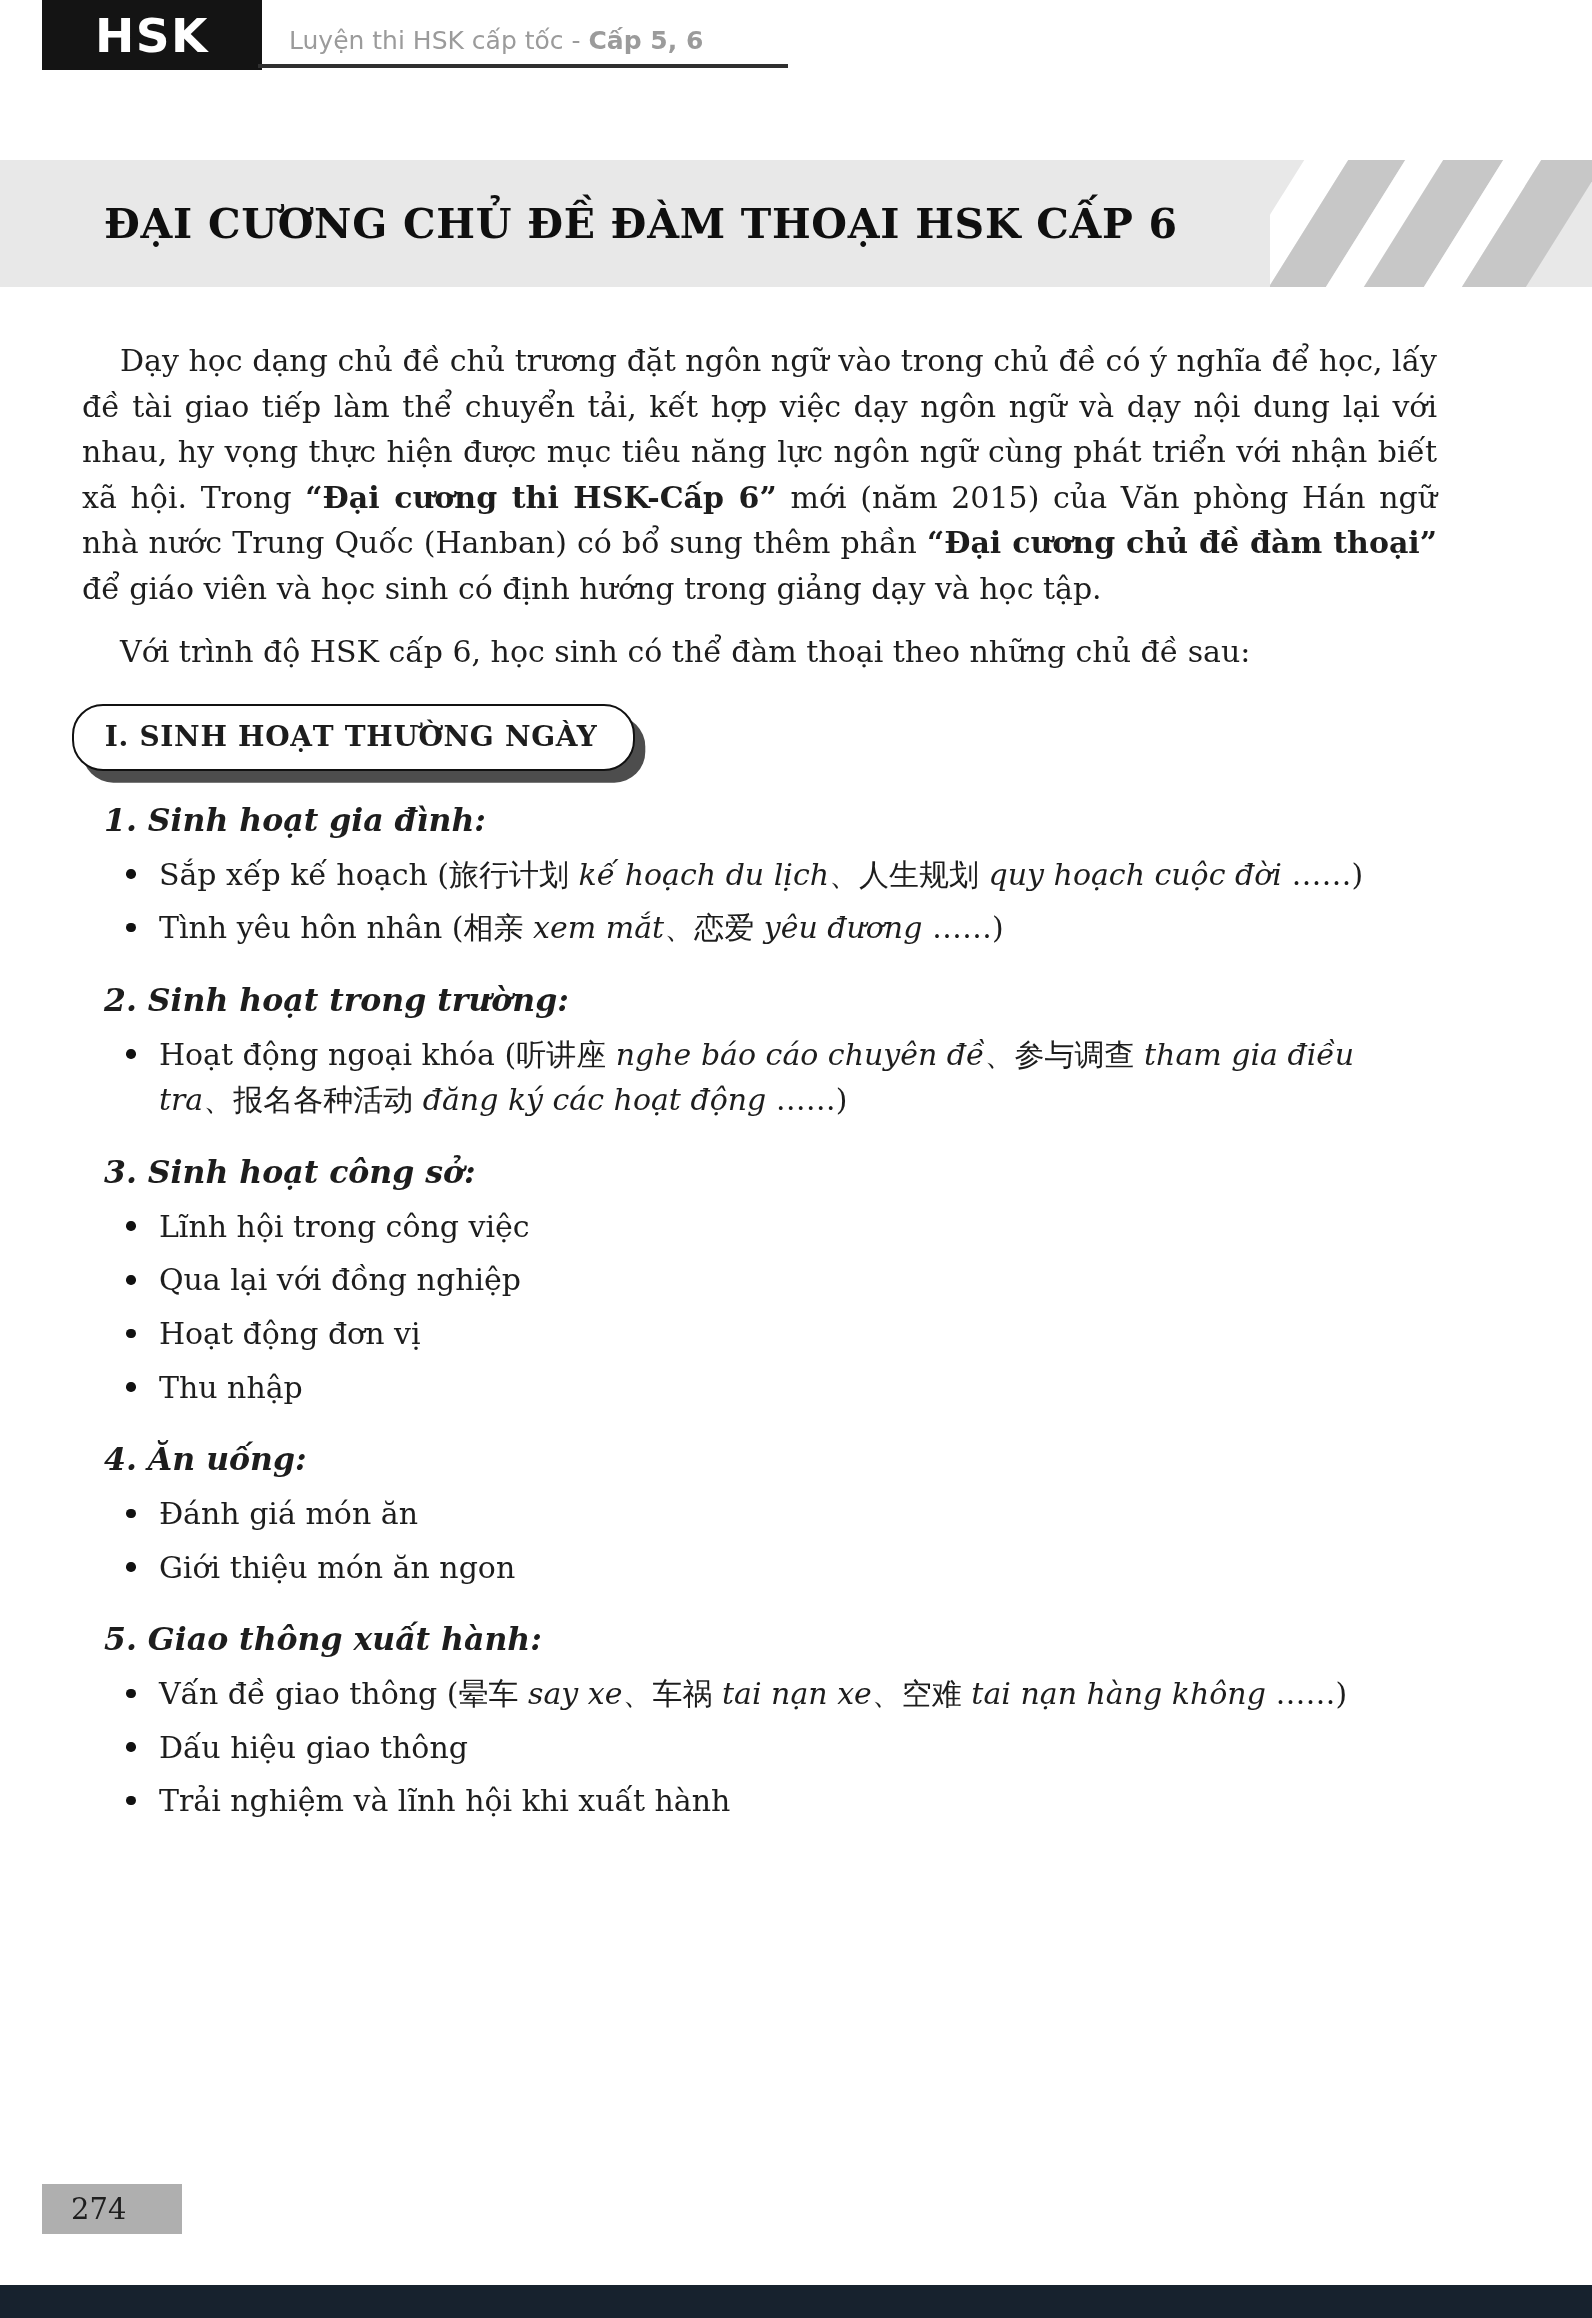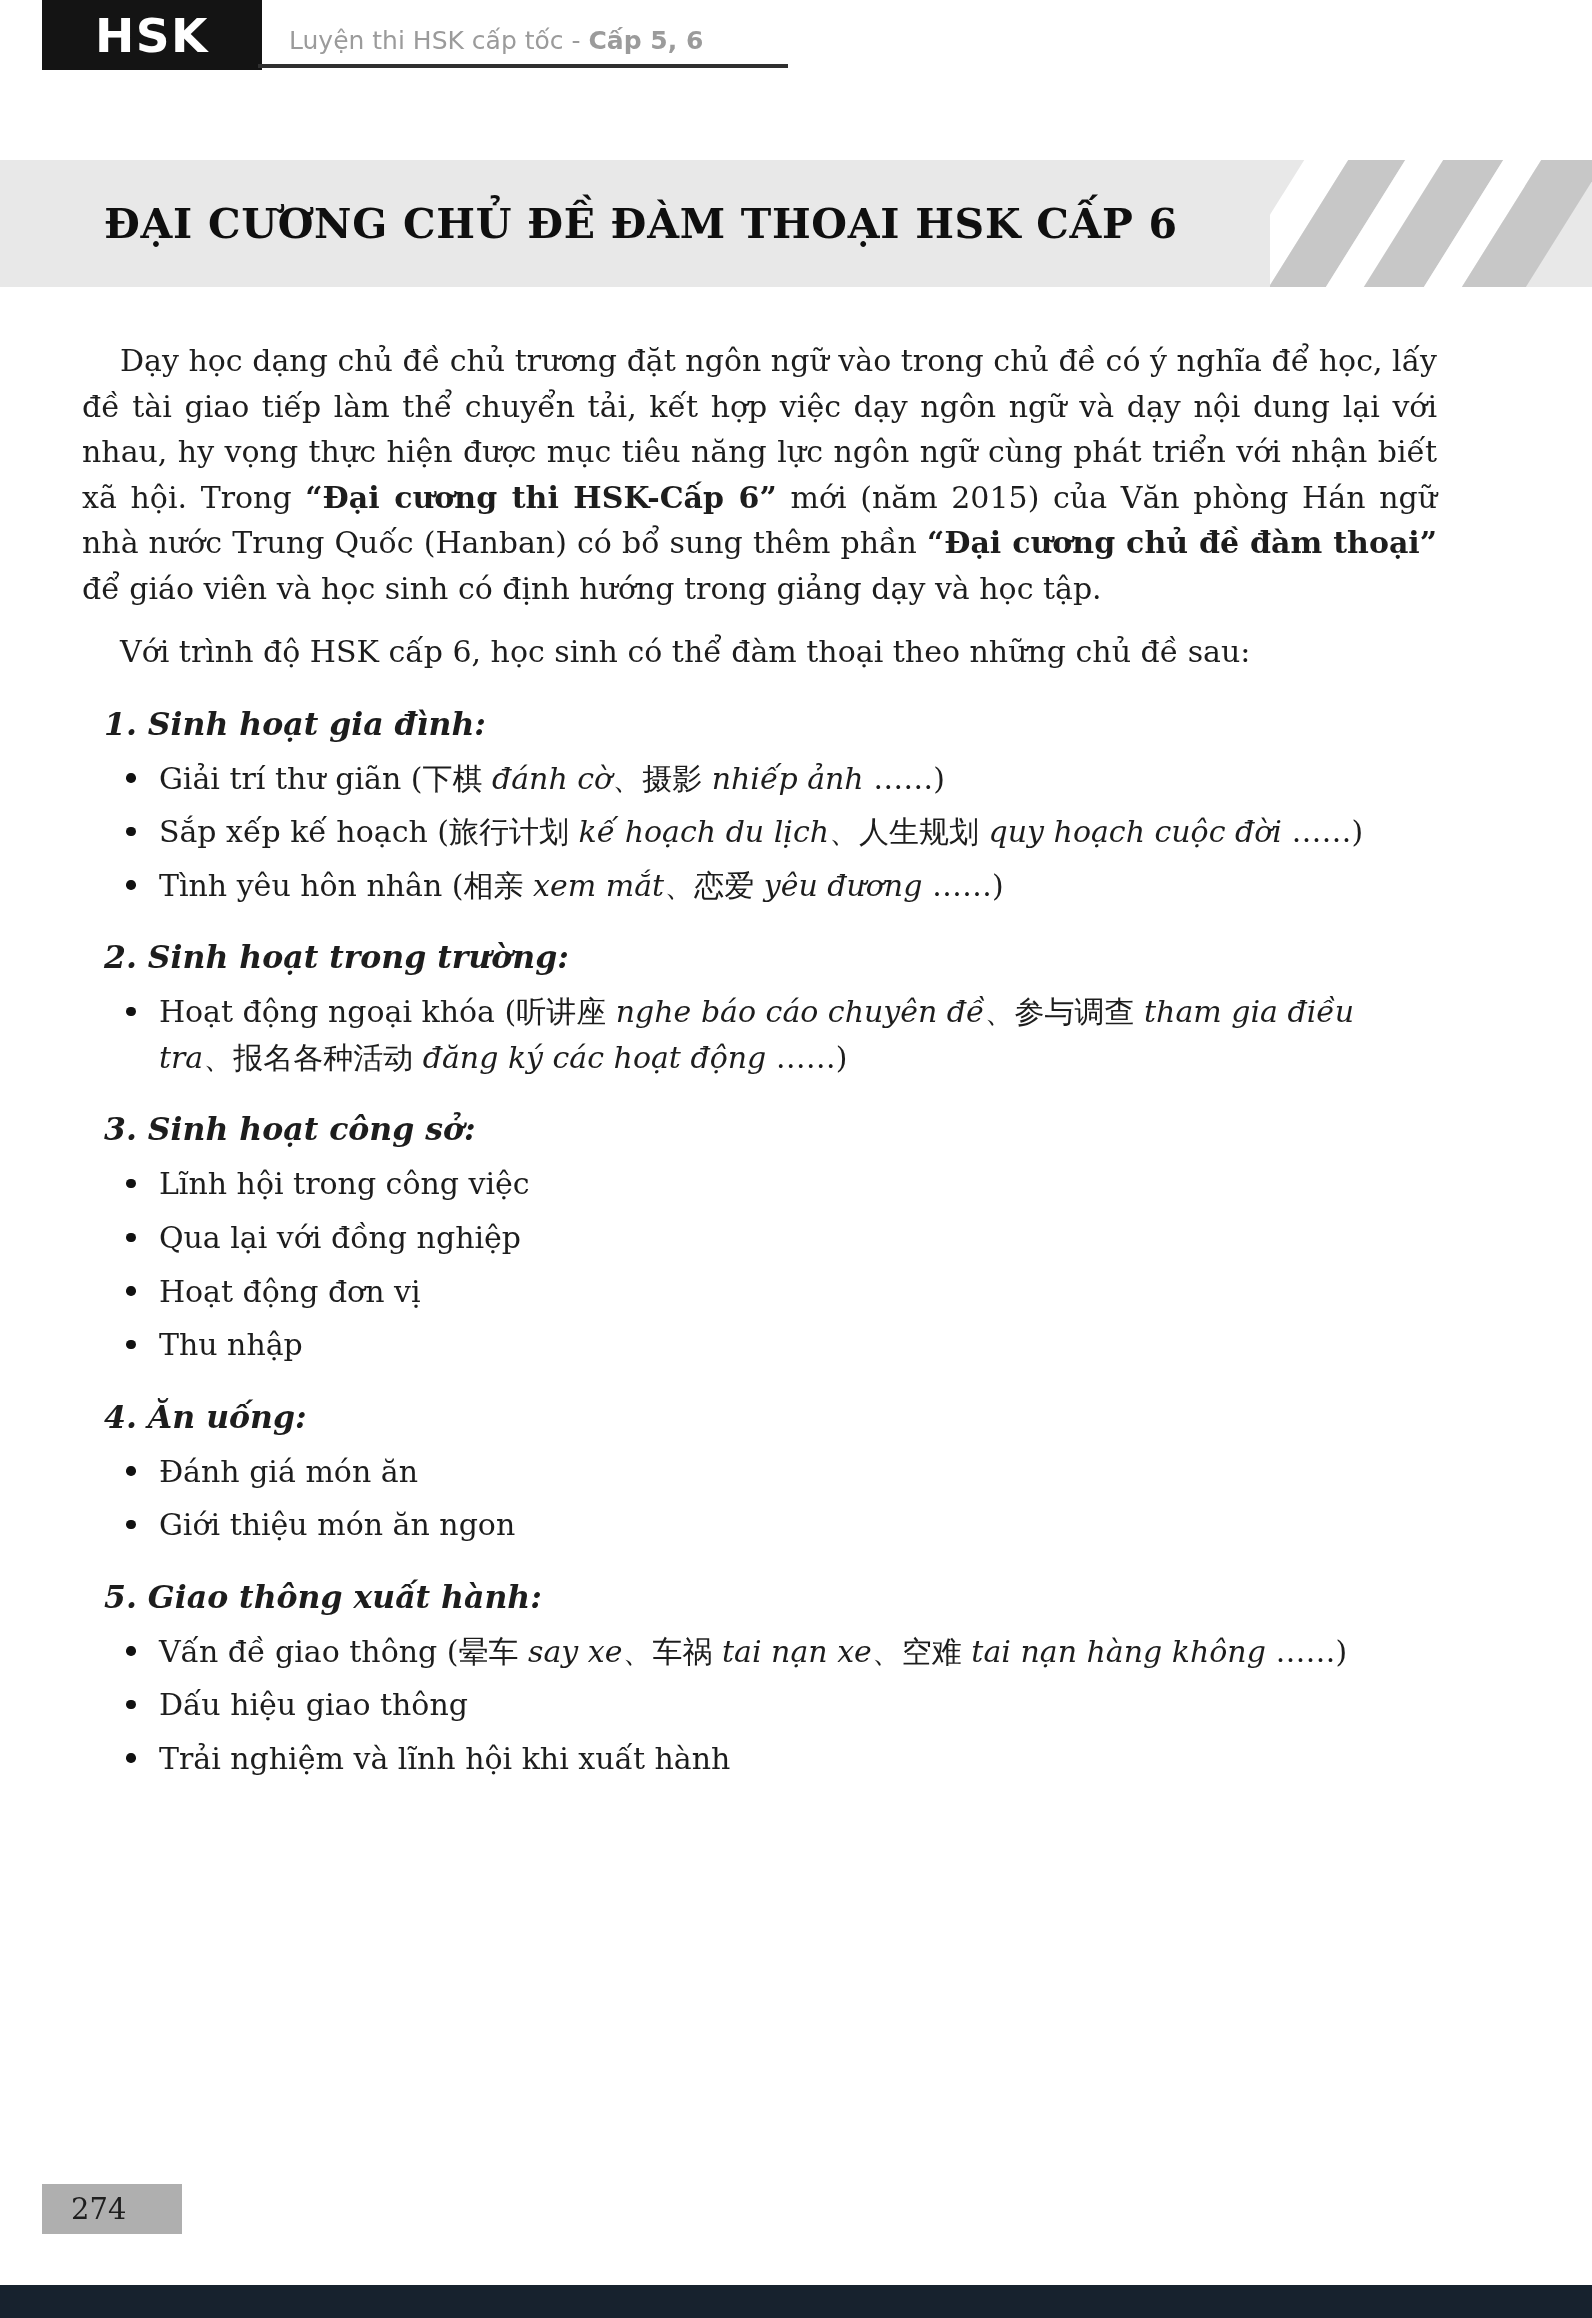--- a/index.html
+++ b/index.html
@@ -78,29 +78,28 @@
       <div class="s g2"></div>
       <div class="s w3"></div>
       <div class="s g3"></div>
     </div>
   </div>
 
   <div class="content">
     <p class="para"><span class="seg-vn">Dạy học dạng chủ đề chủ trương đặt ngôn ngữ vào trong chủ đề có ý nghĩa để học, lấy đề tài giao tiếp làm thể chuyển tải, kết hợp việc dạy ngôn ngữ và dạy nội dung lại với nhau, hy vọng thực hiện được mục tiêu năng lực ngôn ngữ cùng phát triển với nhận biết xã hội. Trong </span><span class="seg-b">“Đại cương thi HSK-Cấp 6”</span><span class="seg-vn"> mới (năm 2015) của Văn phòng Hán ngữ nhà nước Trung Quốc (Hanban) có bổ sung thêm phần </span><span class="seg-b">“Đại cương chủ đề đàm thoại”</span><span class="seg-vn"> để giáo viên và học sinh có định hướng trong giảng dạy và học tập.</span></p>
     <p class="para">Với trình độ HSK cấp 6, học sinh có thể đàm thoại theo những chủ đề sau:</p>
 
+    <div class="pill-wrap">
+      <div class="pill">I. SINH HOẠT THƯỜNG NGÀY</div>
+    </div>
 
     <div>
   <div class="group">
     <div class="group-heading">1. Sinh hoạt gia đình:</div>
     <ul class="bullet-list">
-            <li class="bullet-item">
-              <span class="dot"></span>
-              <span class="item-text"><span class="seg-vn">Giải trí thư giãn (</span><span class="seg-zh">下棋</span><span class="seg-it"> đánh cờ</span><span class="seg-zh">、摄影</span><span class="seg-it"> nhiếp ảnh </span><span class="seg-vn">……)</span></span>
-            </li>
             <li class="bullet-item">
               <span class="dot"></span>
               <span class="item-text"><span class="seg-vn">Sắp xếp kế hoạch (</span><span class="seg-zh">旅行计划</span><span class="seg-it"> kế hoạch du lịch</span><span class="seg-zh">、人生规划</span><span class="seg-it"> quy hoạch cuộc đời </span><span class="seg-vn">……)</span></span>
             </li>
             <li class="bullet-item">
               <span class="dot"></span>
               <span class="item-text"><span class="seg-vn">Tình yêu hôn nhân (</span><span class="seg-zh">相亲</span><span class="seg-it"> xem mắt</span><span class="seg-zh">、恋爱</span><span class="seg-it"> yêu đương </span><span class="seg-vn">……)</span></span>
             </li>
           </ul>
   </div>

